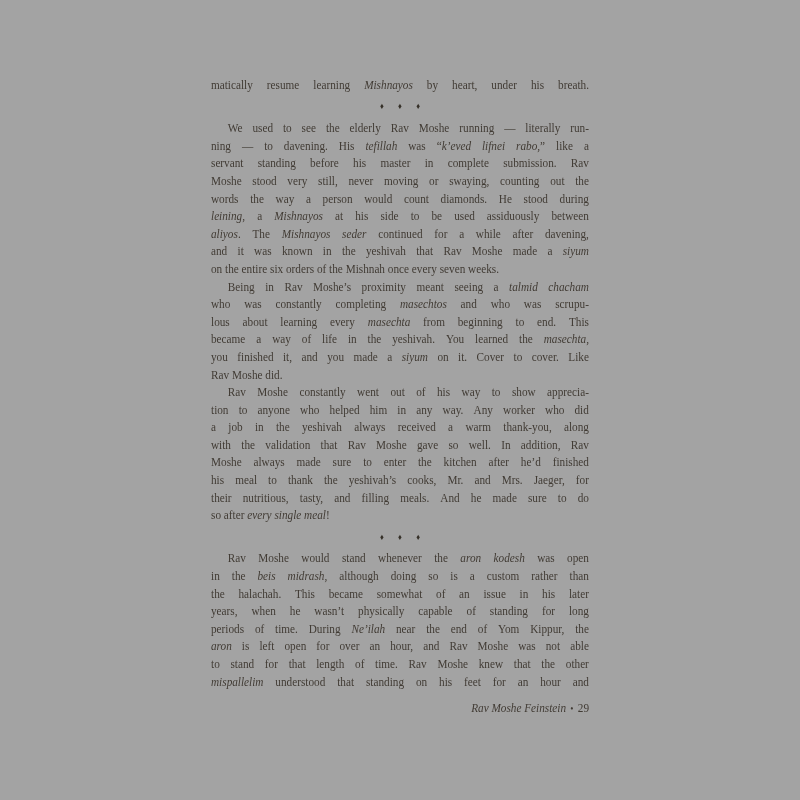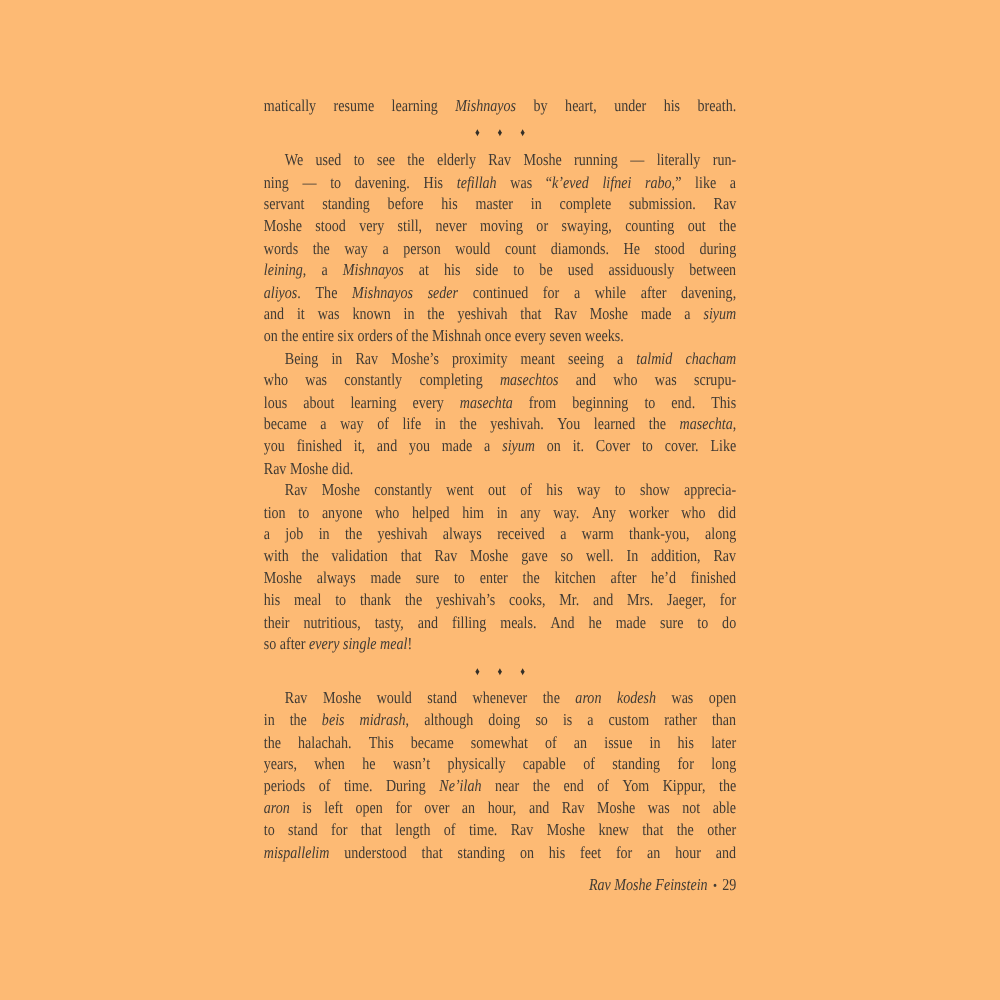--- a/index.html
+++ b/index.html
@@ -1,20 +1,20 @@
 <!DOCTYPE html>
 <html><head>
 <meta charset="utf-8">
 <style>
   html, body { margin: 0; padding: 0; background: #ffffff; }
   .page {
     position: relative;
     width: 800px;
     height: 800px;
-    background: #fdba74;
+    background: #a3a3a3;
     overflow: hidden;
     font-family: "Liberation Serif", "DejaVu Serif", serif;
     color: #413b34;
   }
   .column {
     position: absolute;
     left: 211px;
     top: 76px;
     width: 450px;
     transform: scaleX(0.84);

